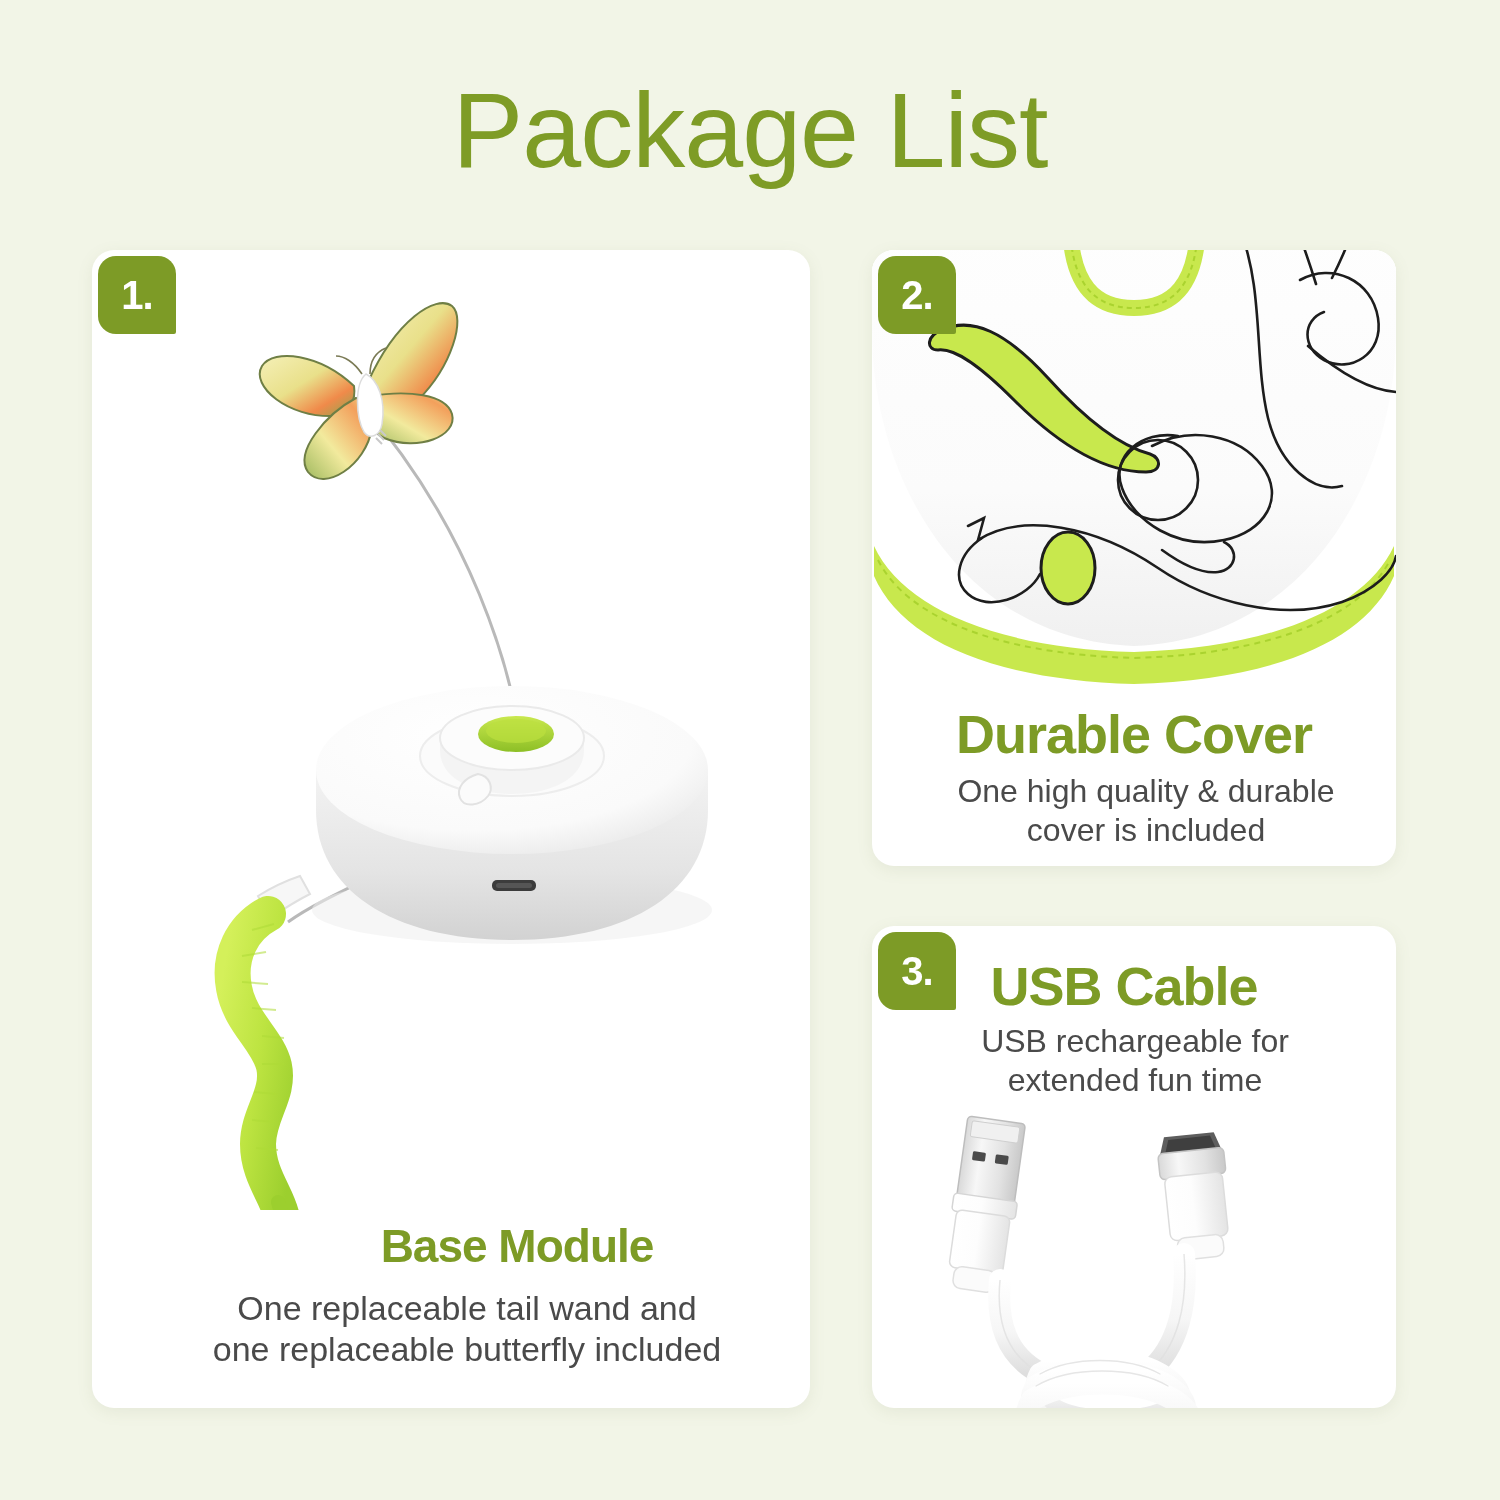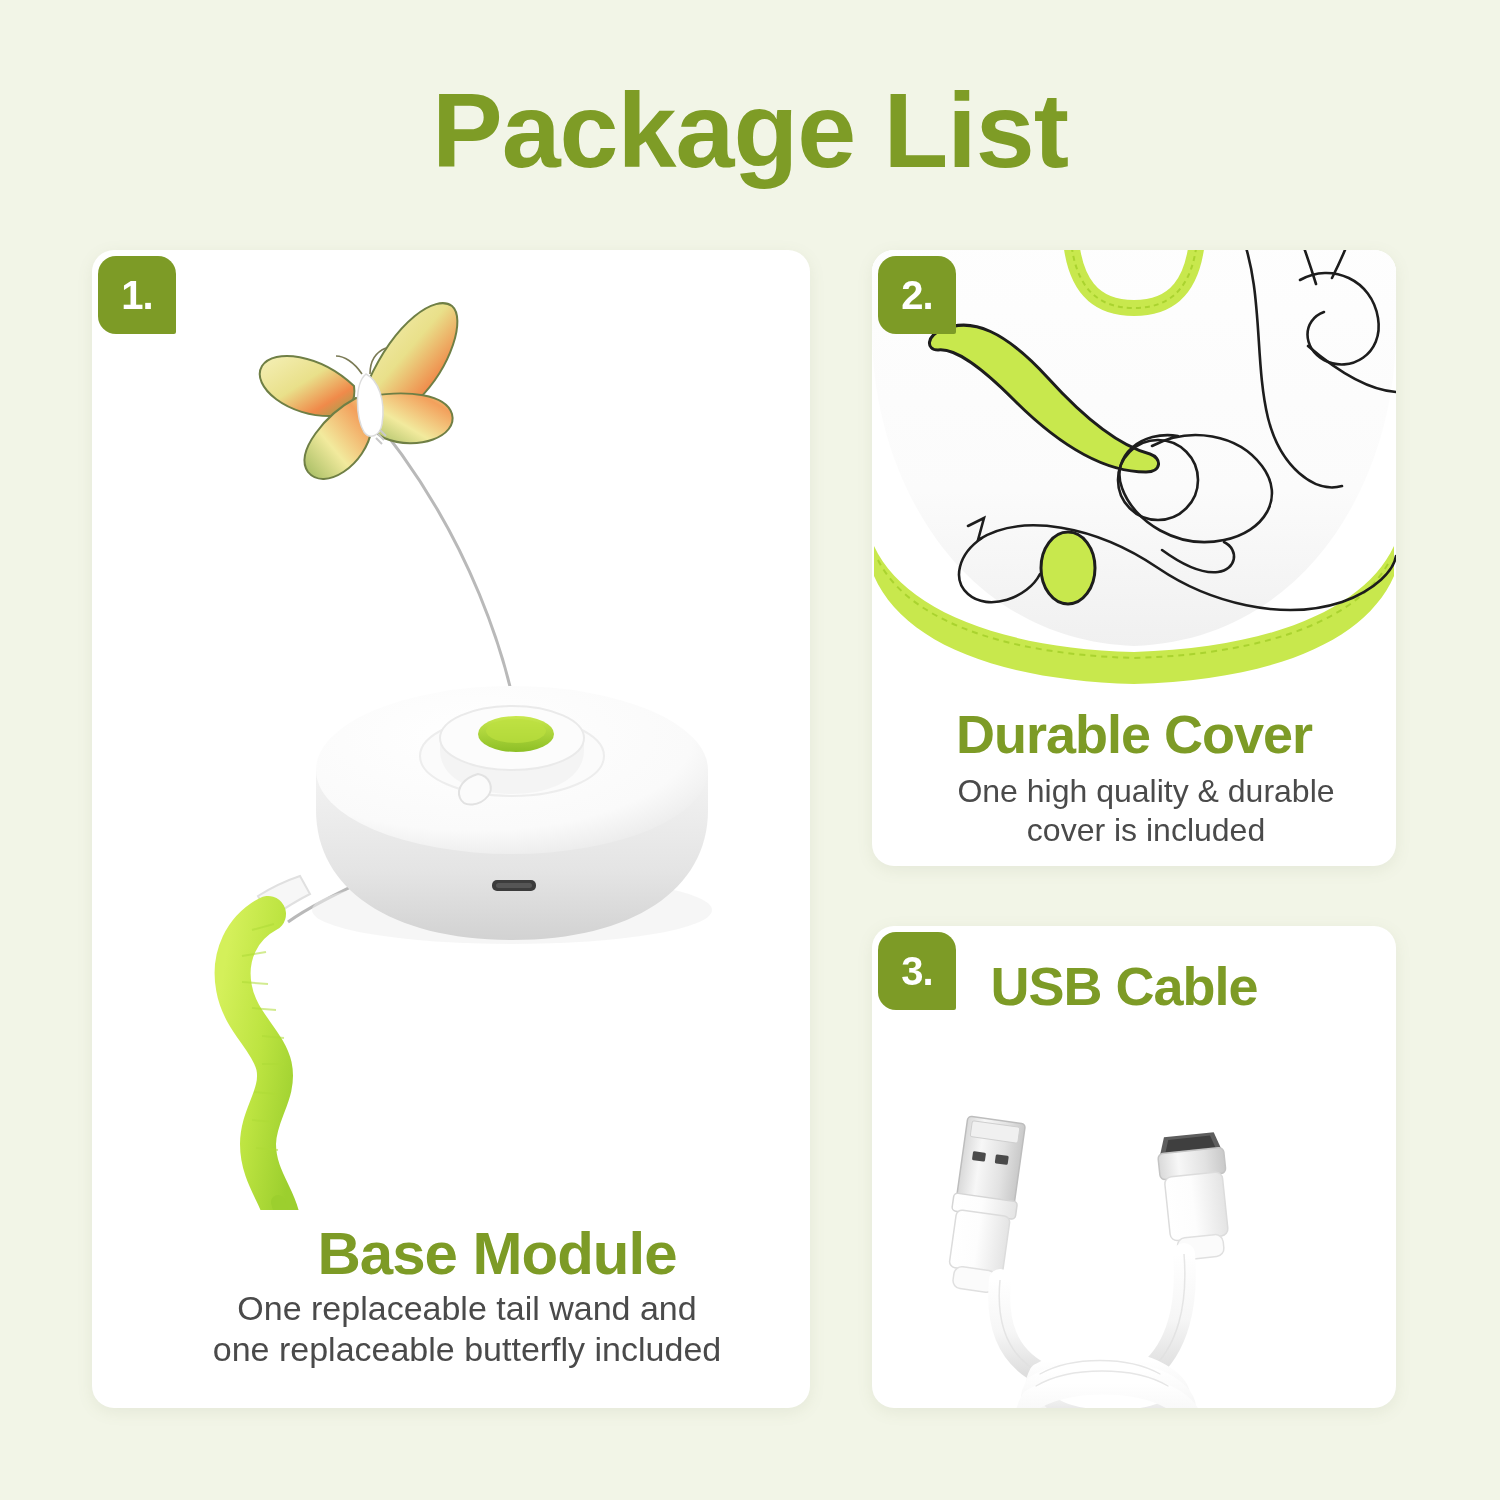--- a/index.html
+++ b/index.html
@@ -10,21 +10,21 @@
     overflow:hidden;
     position:relative;
   }
   .page{position:absolute;inset:0;}
 
   
   .title{
     position:absolute;left:0;top:72px;width:1500px;
     text-align:center;
     font-size:106px;
-    font-weight:bold;
+    font-weight:normal;
     letter-spacing:-1px;
     color:#7e9c26;
     line-height:1.1;
   }
 
   
   .card{
     position:absolute;
     background:#ffffff;
     border-radius:22px;
@@ -58,21 +58,21 @@
     font-weight:bold;
     text-align:center;
     letter-spacing:-1px;
     line-height:1.05;
   }
   .cap-sub{
     color:#4a4a4a;
     text-align:center;
     line-height:1.22;
   }
-  #c1-title{position:absolute;left:76px;top:1222px;width:842px;font-size:60px;}
+  #c1-title{position:absolute;left:96px;top:1222px;width:842px;font-size:46px;}
   #c1-sub{position:absolute;left:108px;top:1288px;width:718px;font-size:34px;}
 
   #c2-title{position:absolute;left:872px;top:706px;width:524px;font-size:54px;}
   #c2-sub{position:absolute;left:872px;top:772px;width:524px;font-size:32px;margin-left:12px;}
 
   #c3-title{position:absolute;left:924px;top:958px;width:400px;font-size:54px;text-align:center;}
   #c3-sub{position:absolute;left:890px;top:1022px;width:490px;font-size:32px;}
 
   
   .art{position:absolute;pointer-events:none;}
@@ -305,15 +305,16 @@
     <g fill="none" stroke-linecap="round">
       <path d="M168 266 C 200 248, 256 248, 288 266 C 320 284, 312 306, 262 312 C 206 318, 150 300, 168 266" stroke="url(#cableG)" stroke-width="22"></path>
       <path d="M164 278 C 198 258, 262 258, 296 278 C 328 298, 314 320, 258 326 C 198 332, 144 312, 164 278" stroke="url(#cableG)" stroke-width="22"></path>
       <path d="M160 292 C 196 270, 266 270, 302 292 C 336 314, 316 336, 254 342 C 190 348, 138 326, 160 292" stroke="url(#cableG)" stroke-width="22"></path>
       <path d="M168 266 C 200 248, 256 248, 288 266" stroke="#e6e6e6" stroke-width="1.4"></path>
       <path d="M164 278 C 198 258, 262 258, 296 278" stroke="#e6e6e6" stroke-width="1.4"></path>
     </g>
   </svg>
 
   <div class="cap-title" id="c3-title">USB Cable</div>
+  <div class="cap-sub" id="c3-sub">USB rechargeable for<br>extended fun time</div>
   <div class="badge" id="badge-3">3.</div>
 
 </div>
 
 </body></html>

